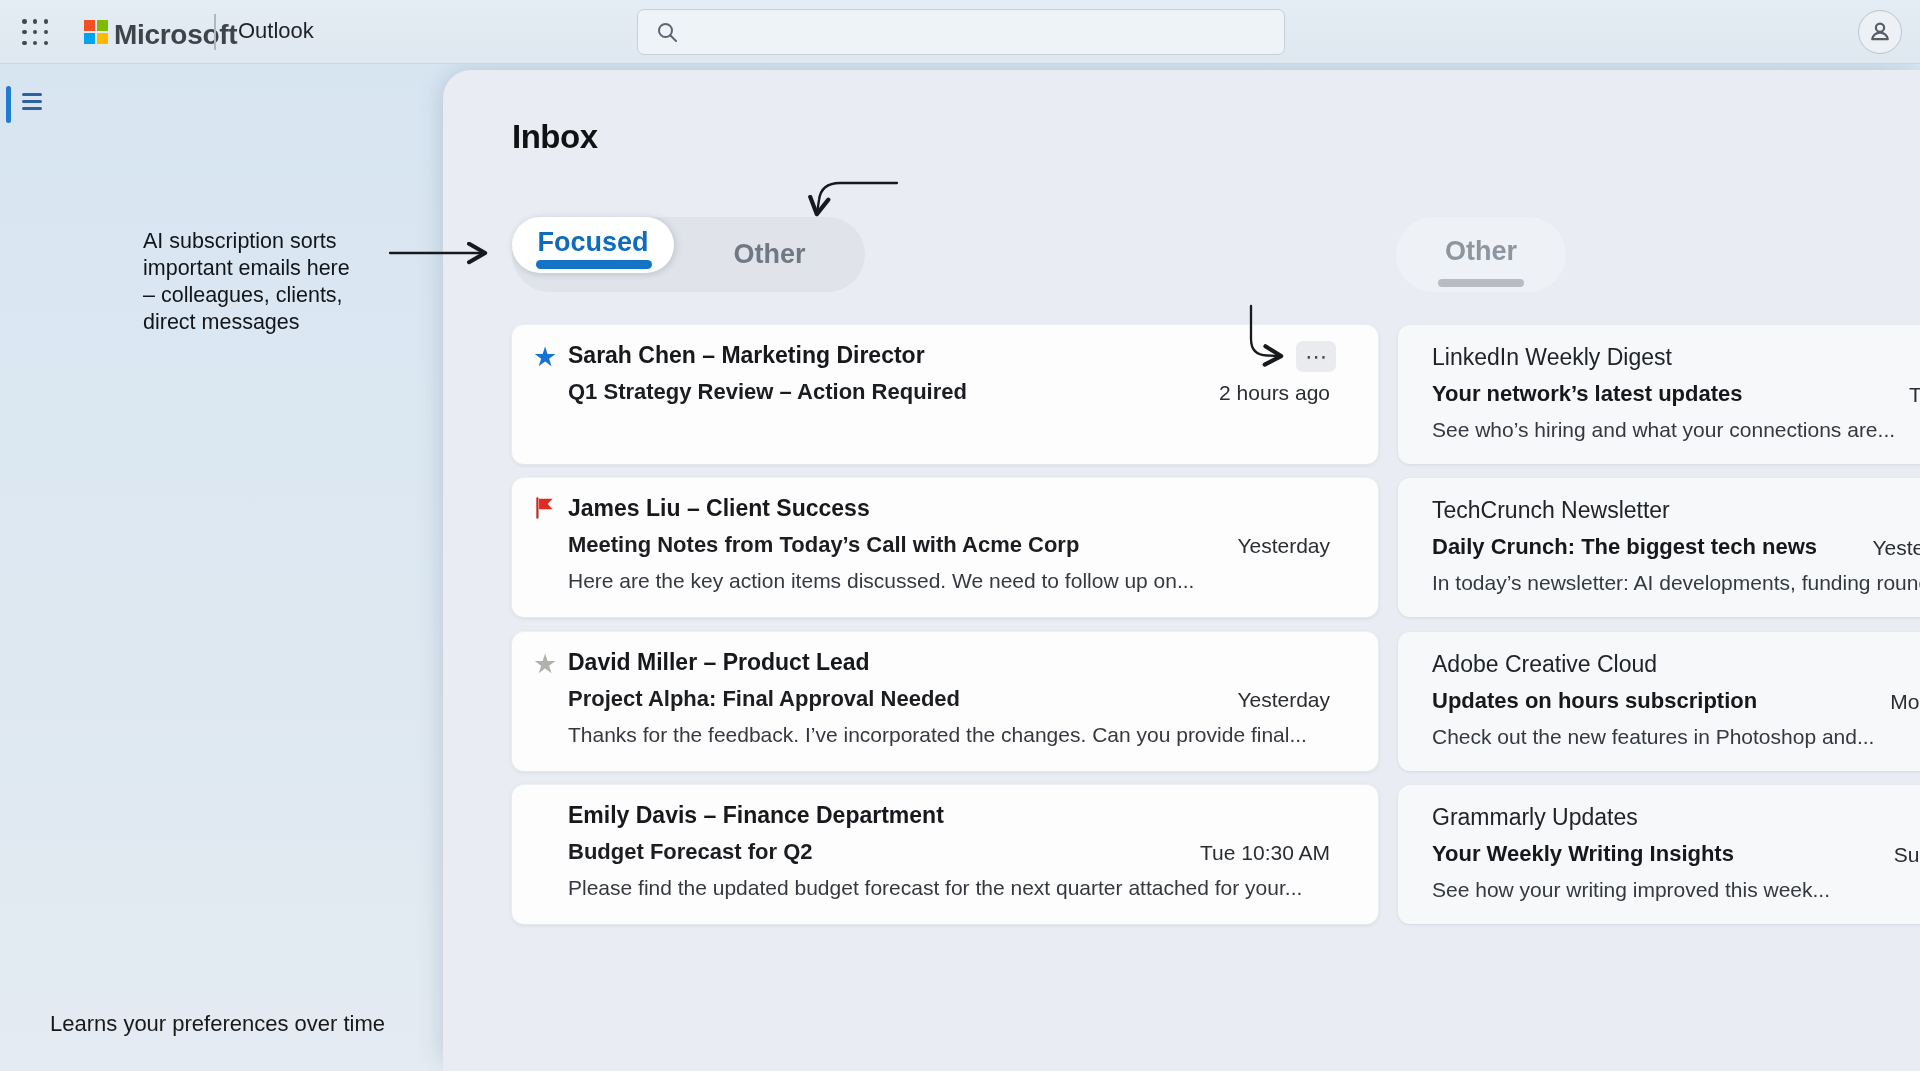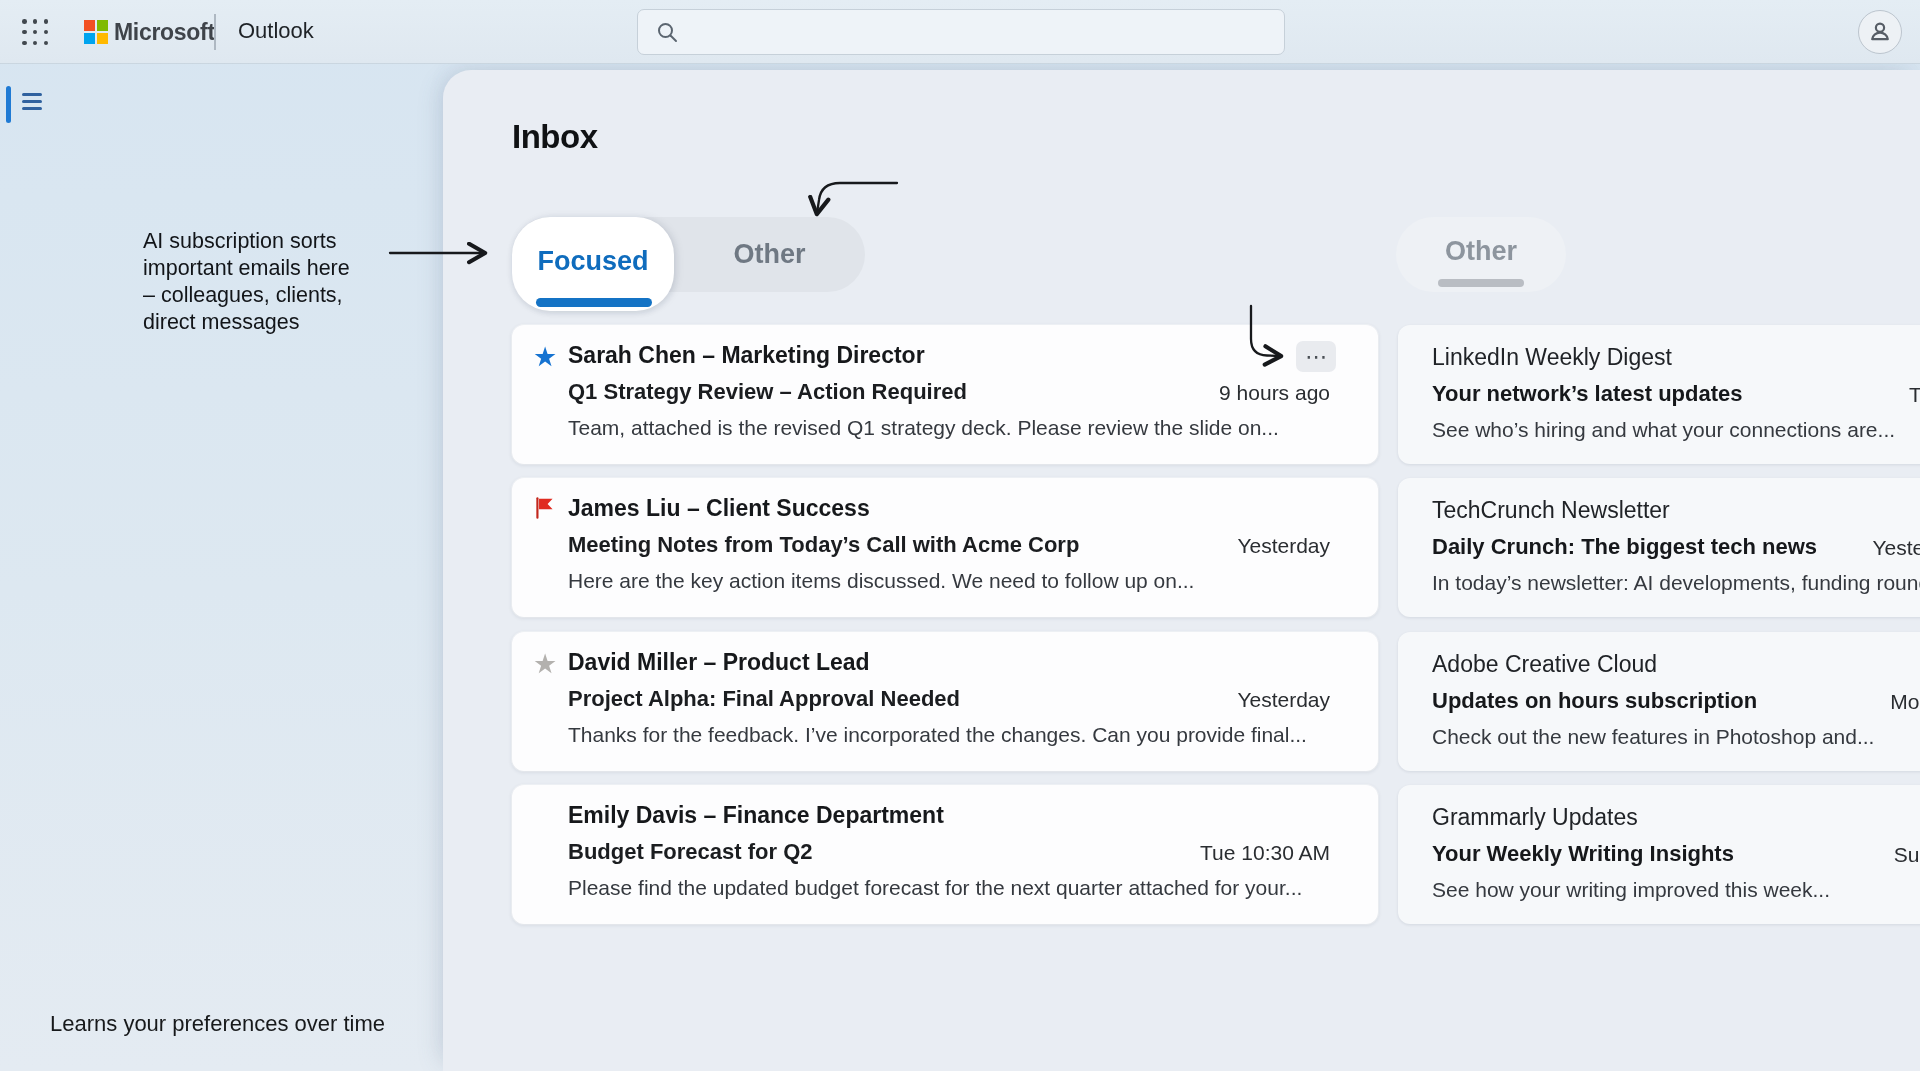--- a/index.html
+++ b/index.html
@@ -13,21 +13,21 @@
             background:linear-gradient(180deg,#e4edf4,#dfe8f0);
             border-bottom:1px solid rgba(110,130,155,.22); z-index:30; }
   .waffle { position:absolute; left:22px; top:19px; width:27px; height:27px;
             display:grid; grid-template-columns:repeat(3,1fr); gap:5.5px; cursor:pointer; }
   .waffle span { width:4.6px; height:4.6px; border-radius:50%; background:#41484f; }
   .mslogo { position:absolute; left:84px; top:20px; width:24px; height:24px;
             display:grid; grid-template-columns:1fr 1fr; gap:2px; }
   .mslogo i { display:block; }
   .mslogo i:nth-child(1){background:#f25022}.mslogo i:nth-child(2){background:#7fba00}
   .mslogo i:nth-child(3){background:#00a4ef}.mslogo i:nth-child(4){background:#ffb900}
-  .brand { position:absolute; left:114px; top:19px; font-size:23px; font-weight:700;
+  .brand { position:absolute; left:114px; top:19px; font-size:28px; font-weight:700;
            color:#3f444a; letter-spacing:-0.3px; }
   .bar-divider { position:absolute; left:214px; top:14px; width:2px; height:36px;
                  background:#aeb8c2; }
   .appname { position:absolute; left:238px; top:18px; font-size:22px; font-weight:500;
              color:#1e2226; }
   .searchbox { position:absolute; left:637px; top:9px; width:648px; height:46px;
                background:#eef3f8; border:1px solid #c6d0d9; border-radius:7px;
                display:flex; align-items:center; padding-left:18px; }
   .searchbox input { border:none; outline:none; background:transparent; margin-left:14px;
                      font-size:19px; color:#3a4249; width:560px;
@@ -47,21 +47,21 @@
   
   .panel { position:absolute; left:443px; top:70px; width:1477px; height:1001px;
            background:#e9edf3; border-radius:28px 0 0 0;
            box-shadow:-10px 0 24px -8px rgba(80,100,135,.18), 0 -10px 24px -8px rgba(80,100,135,.12); }
   .inbox-title { position:absolute; left:512px; top:118px; font-size:33px; font-weight:700;
                  color:#101214; letter-spacing:-0.5px; }
 
   
   .tabs { position:absolute; left:512px; top:217px; width:353px; height:75px;
           border-radius:38px; background:#e0e4ea; }
-  .tab-focused { position:absolute; left:0; top:0; width:162px; height:94px;
+  .tab-focused { position:absolute; left:0; top:0; width:162px; height:56px;
                  border-radius:38px; background:#ffffff; cursor:pointer;
                  box-shadow:3px 0 8px rgba(20,40,70,.08), 0 2px 6px rgba(20,40,70,.10);
                  display:flex; align-items:center; justify-content:center; }
   .tab-focused .lbl { font-size:27px; font-weight:700; color:#0f6cbd; margin-top:-6px; }
   .tab-focused .underline { position:absolute; left:24px; bottom:4px; width:116px; height:9px;
                             border-radius:4.5px; background:#1473c5; }
   .tab-other { position:absolute; left:162px; top:0; width:191px; height:75px; cursor:pointer;
                display:flex; align-items:center; justify-content:center; }
   .tab-other .lbl { font-size:27px; font-weight:600; color:#6f7883; }
 
@@ -176,22 +176,21 @@
 
   <div class="tab-other-right">
     <span class="lbl">Other</span>
     <span class="underline"></span>
   </div>
 
   <div class="card" style="top:325px">
     <span class="mail-icon star blue">★</span>
     <div class="sender">Sarah Chen – Marketing Director</div>
     <div class="subject">Q1 Strategy Review – Action Required</div>
-    <div class="time">9 hours ago</div>
-    <div class="preview">Team, attached is the revised Q1 strategy deck. Please review the slide on...</div>
+    <div class="time">2 hours ago</div>
     <button class="more-btn">⋯</button>
   </div>
 
   <div class="card" style="top:478px">
     <span class="mail-icon">
       <svg width="26" height="26" viewBox="0 0 24 24">
         <line x1="5" y1="3" x2="5" y2="21" stroke="#c2271d" stroke-width="2" stroke-linecap="round"></line>
         <path d="M6.5 3.5 h12.5 l-4.6 4.8 4.6 4.8 h-12.5 z" fill="#e02b20"></path>
       </svg>
     </span>

